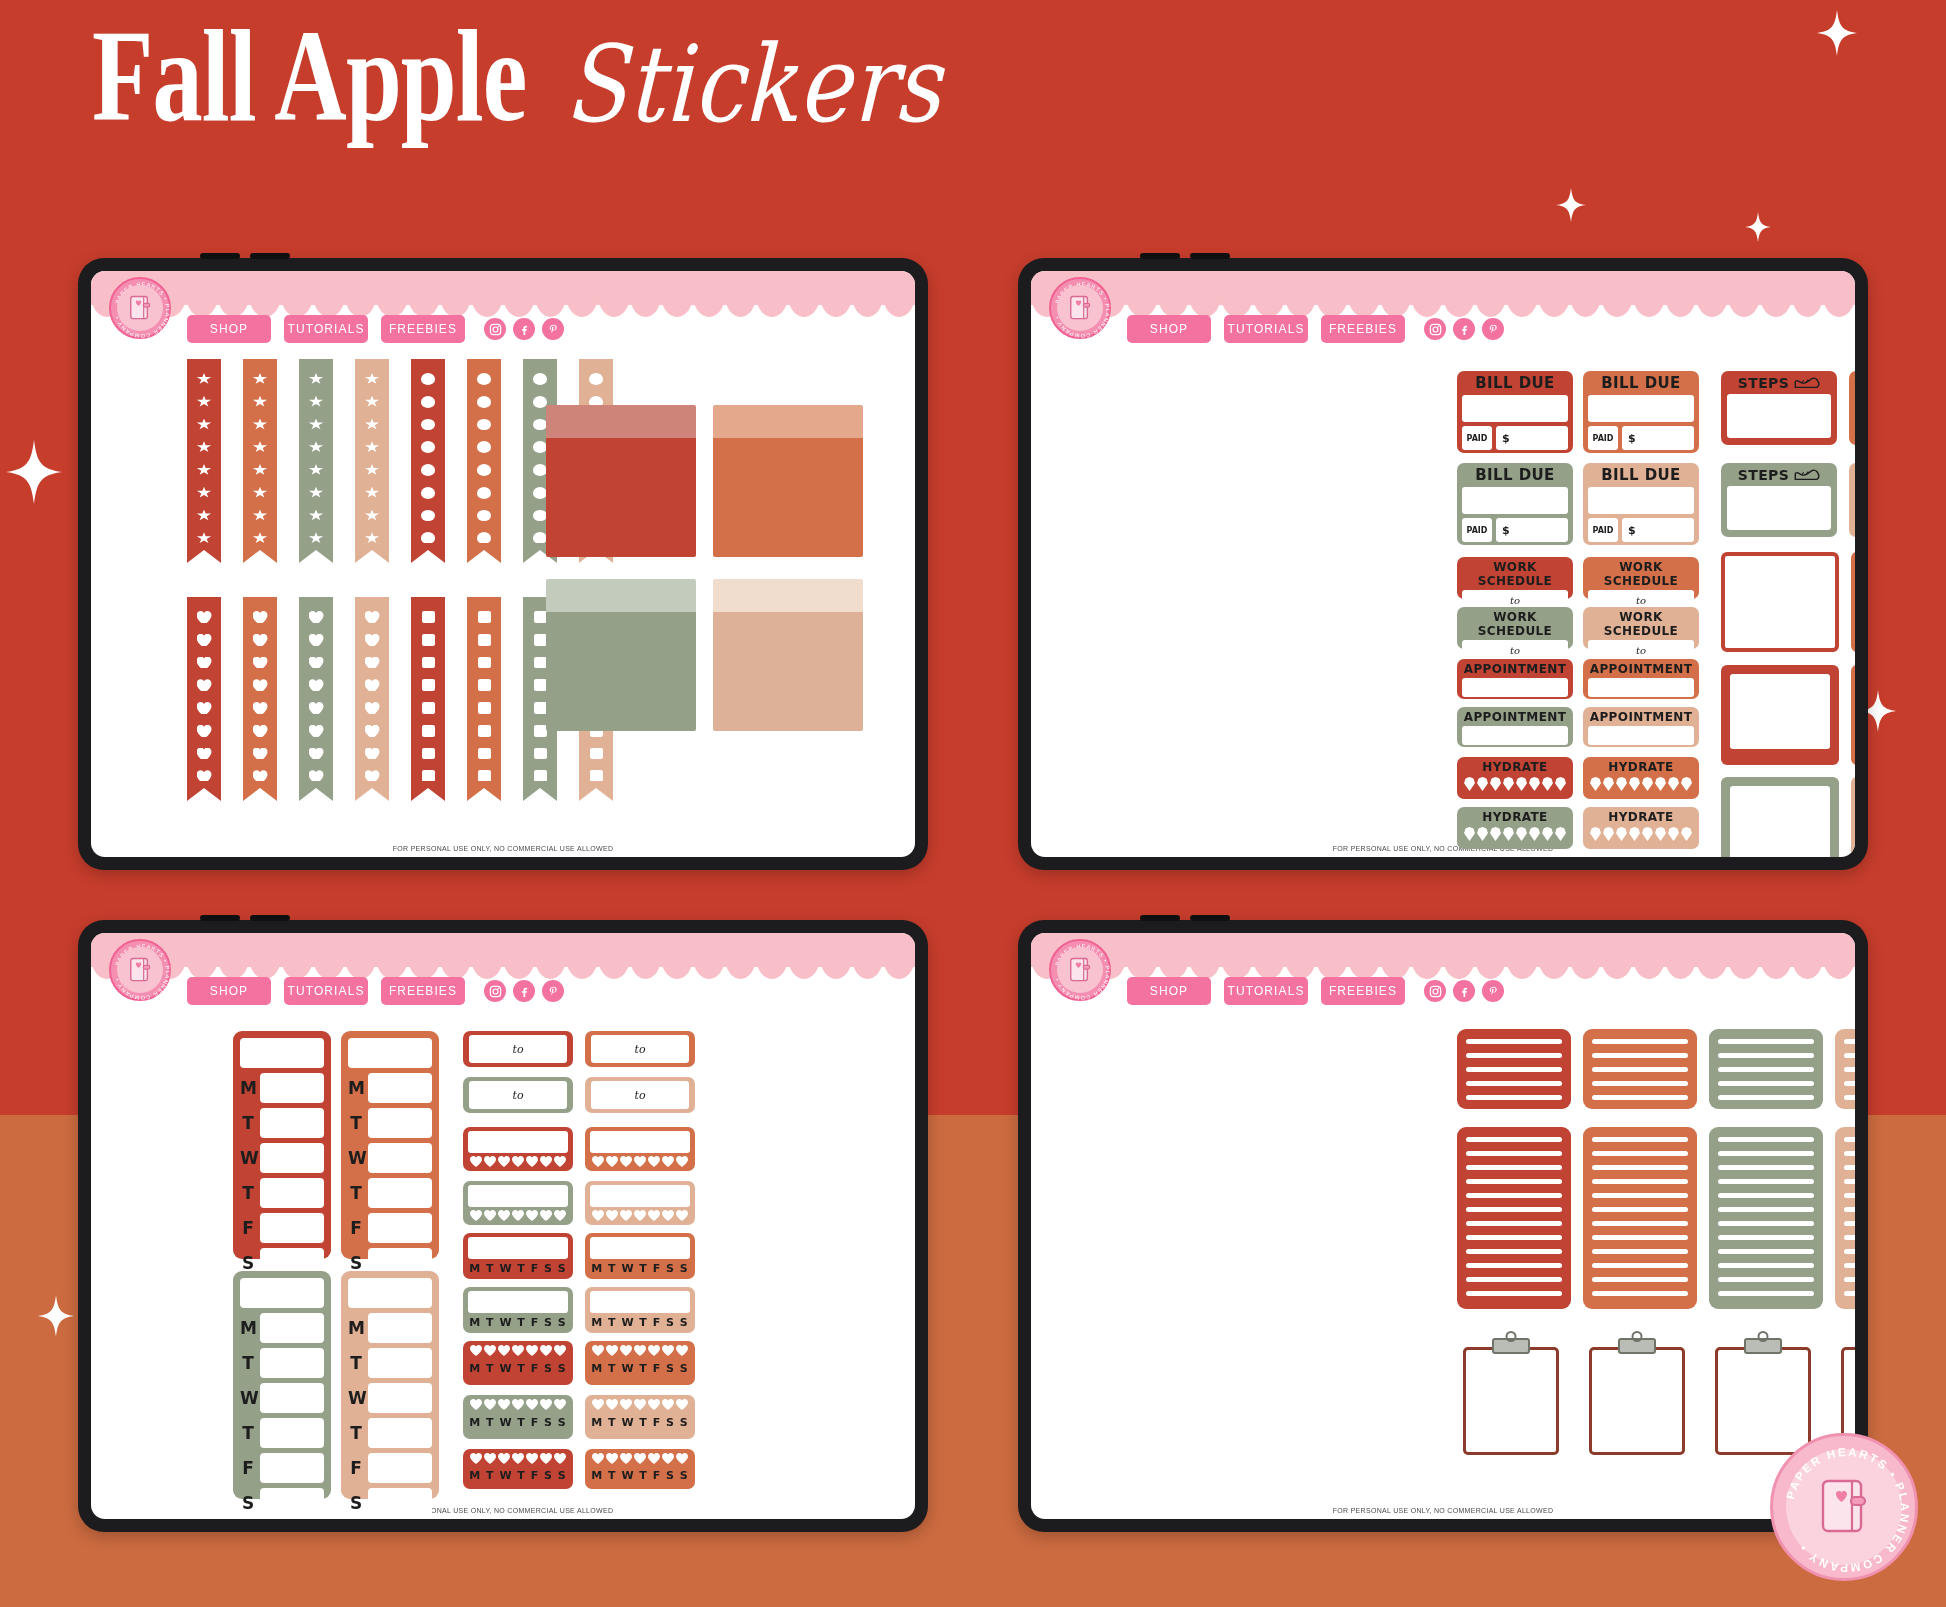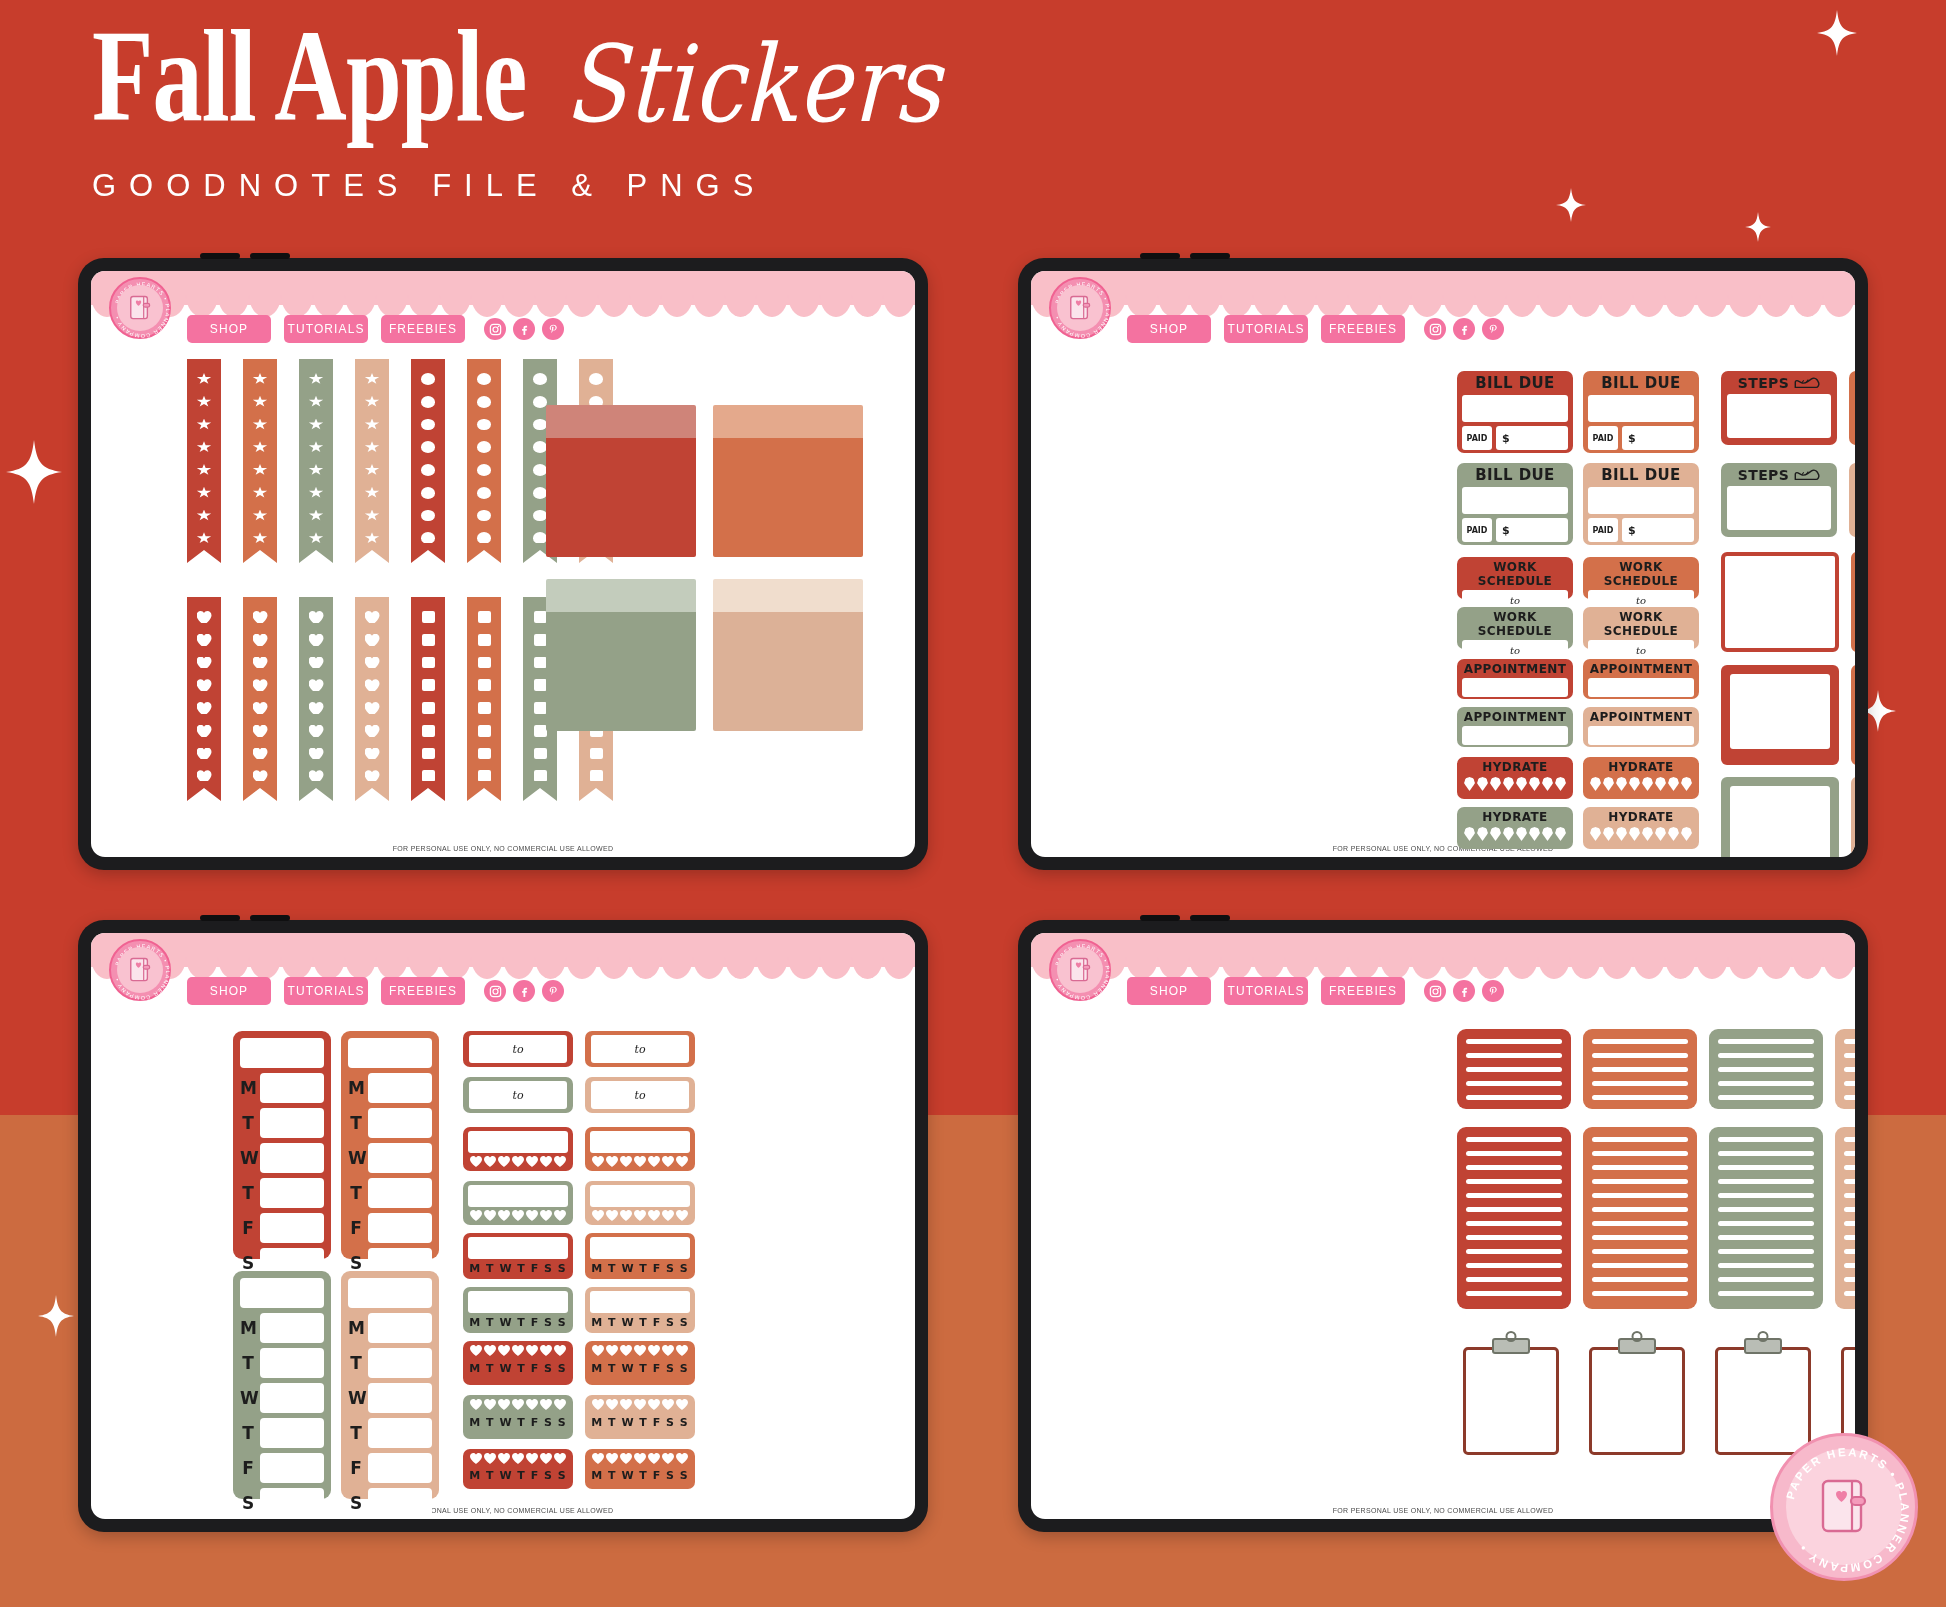--- a/index.html
+++ b/index.html
@@ -241,21 +241,20 @@
   <svg width="36" height="42" viewBox="0 0 36 42">
       <path d="M18 0 C19.8 14.7 22.5 19 36 21 C22.5 23 19.8 27.3 18 42 C16.2 27.3 13.5 23 0 21 C13.5 19 16.2 14.7 18 0 Z" fill="#fff"></path>
     </svg>
 </div>
 
 <div id="title-wrap">
   <div id="title-line">
     <span id="title-serif">Fall Apple</span>
     <span id="title-script">Stickers</span>
   </div>
-  <div id="subtitle">GOODNOTES FILE &amp; PNGS</div>
 </div>
 
 <div class="tablet" id="tablet-1" style="left:78px;top:258px;width:850px;height:612px;">
   <div class="tablet-btn" style="left:122px;"></div>
   <div class="tablet-btn" style="left:172px;"></div>
   <div class="tablet-screen">
       <div class="scallop-band"></div>
       <div class="scallop-edge">
         <div class="sc"></div>
         <div class="sc"></div>

